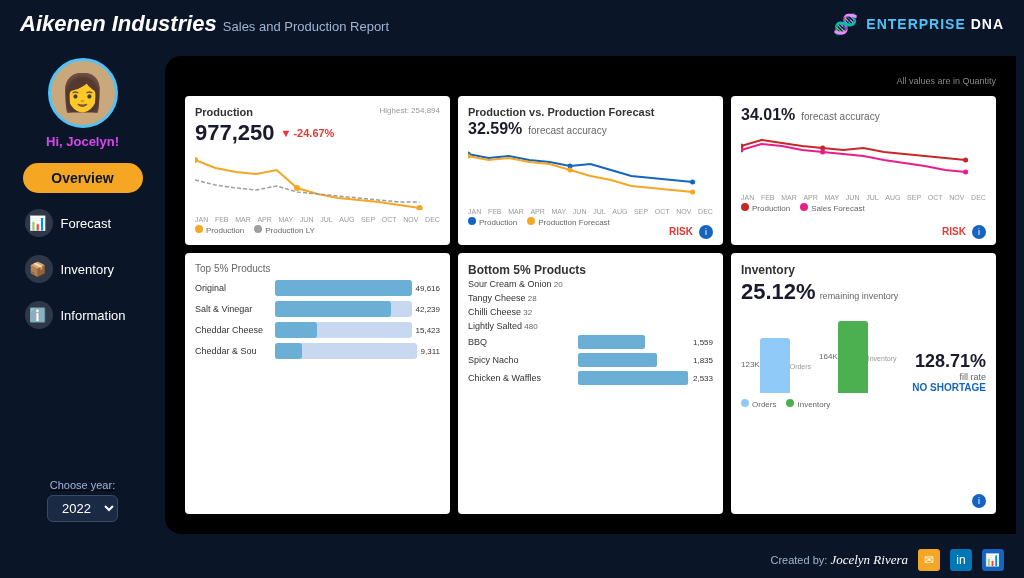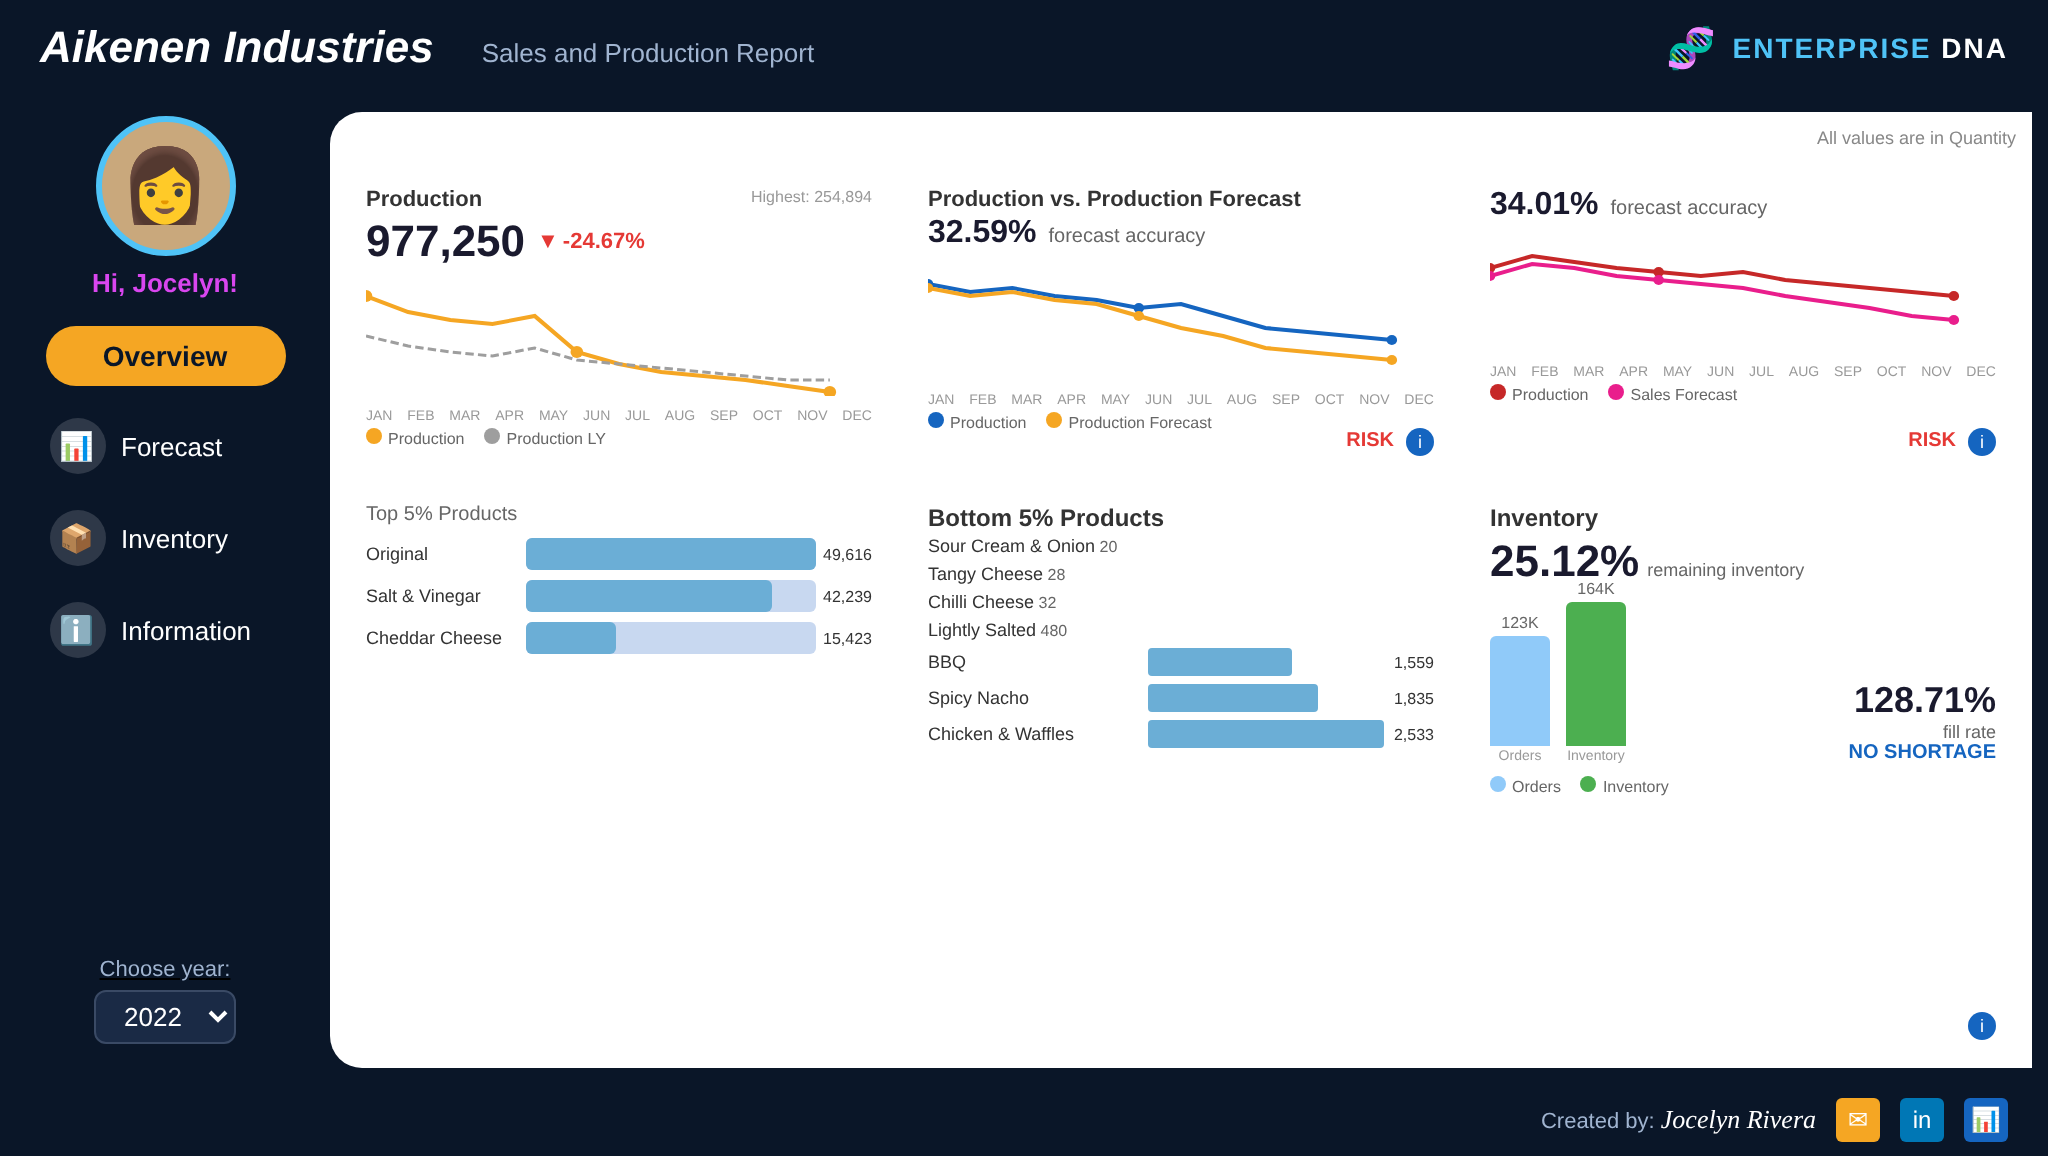--- a/index.html
+++ b/index.html
@@ -19,21 +19,21 @@
       display: flex;
       align-items: center;
       justify-content: space-between;
       padding: 8px 20px;
       height: 48px;
       flex-shrink: 0;
     }
     .header-left {
       display: flex;
       align-items: baseline;
-      gap: 24px;
+      gap: 6px;
     }
     .header-title {
       color: white;
       font-size: 22px;
       font-weight: 800;
       font-style: italic;
     }
     .header-subtitle {
       color: #a0b4d0;
       font-size: 13px;
@@ -146,24 +146,24 @@
       border: 1px solid #3a4a65;
       border-radius: 6px;
       padding: 4px 10px;
       font-size: 13px;
       cursor: pointer;
     }
 
     
     .content {
       flex: 1;
-      background: #ffffff;
+      background: #000000;
       border-radius: 16px 0 0 16px;
       margin: 8px 8px 8px 0;
-      padding: 8px;
+      padding: 20px;
       overflow: hidden;
       display: flex;
       flex-direction: column;
       gap: 8px;
     }
 
     .note-text {
       text-align: right;
       font-size: 9px;
       color: #888;
@@ -364,21 +364,20 @@
     }
     .bar-chart-area {
       display: flex;
       align-items: flex-end;
       gap: 8px;
       height: 80px;
       margin-top: 8px;
     }
     .bar-col {
       display: flex;
-      flex-direction: column;
       align-items: center;
     }
     .bar-rect {
       width: 30px;
       border-radius: 3px 3px 0 0;
     }
     .bar-col-label {
       font-size: 7px;
       color: #999;
       margin-top: 2px;
@@ -623,20 +622,27 @@
       </div>
       <span class="bar-value">42,239</span>
     </div>
             <div class="bar-row">
       <span class="bar-label">Cheddar Cheese</span>
       <div class="bar-container">
         <div class="bar-fill" style="width:31%"></div>
       </div>
       <span class="bar-value">15,423</span>
     </div>
+            <div class="bar-row">
+      <span class="bar-label">Cheddar &amp; Sou</span>
+      <div class="bar-container">
+        <div class="bar-fill" style="width:19%"></div>
+      </div>
+      <span class="bar-value">9,311</span>
+    </div>
           </div>
       </div>
 
       <div class="card">
         <div class="section-title">Bottom 5% Products</div>
         <div id="bottom-bars">
             <div class="product-row">
         <span class="product-name">Sour Cream &amp; Onion<span class="product-count"> 20</span></span>
       </div>
             <div class="product-row">

